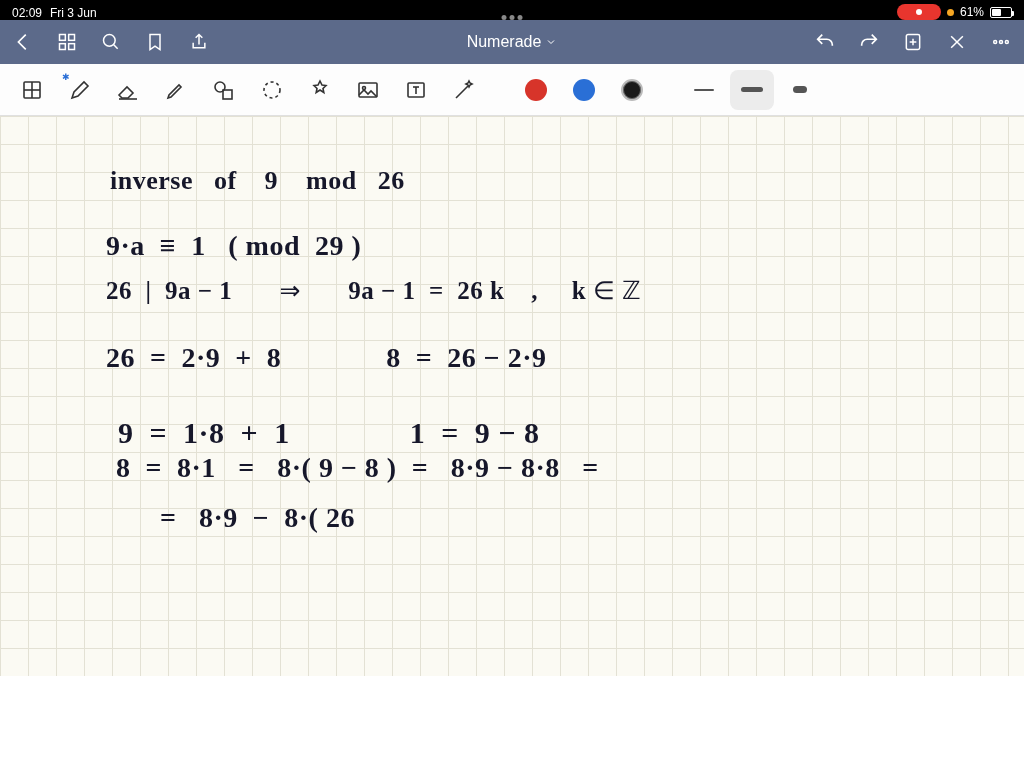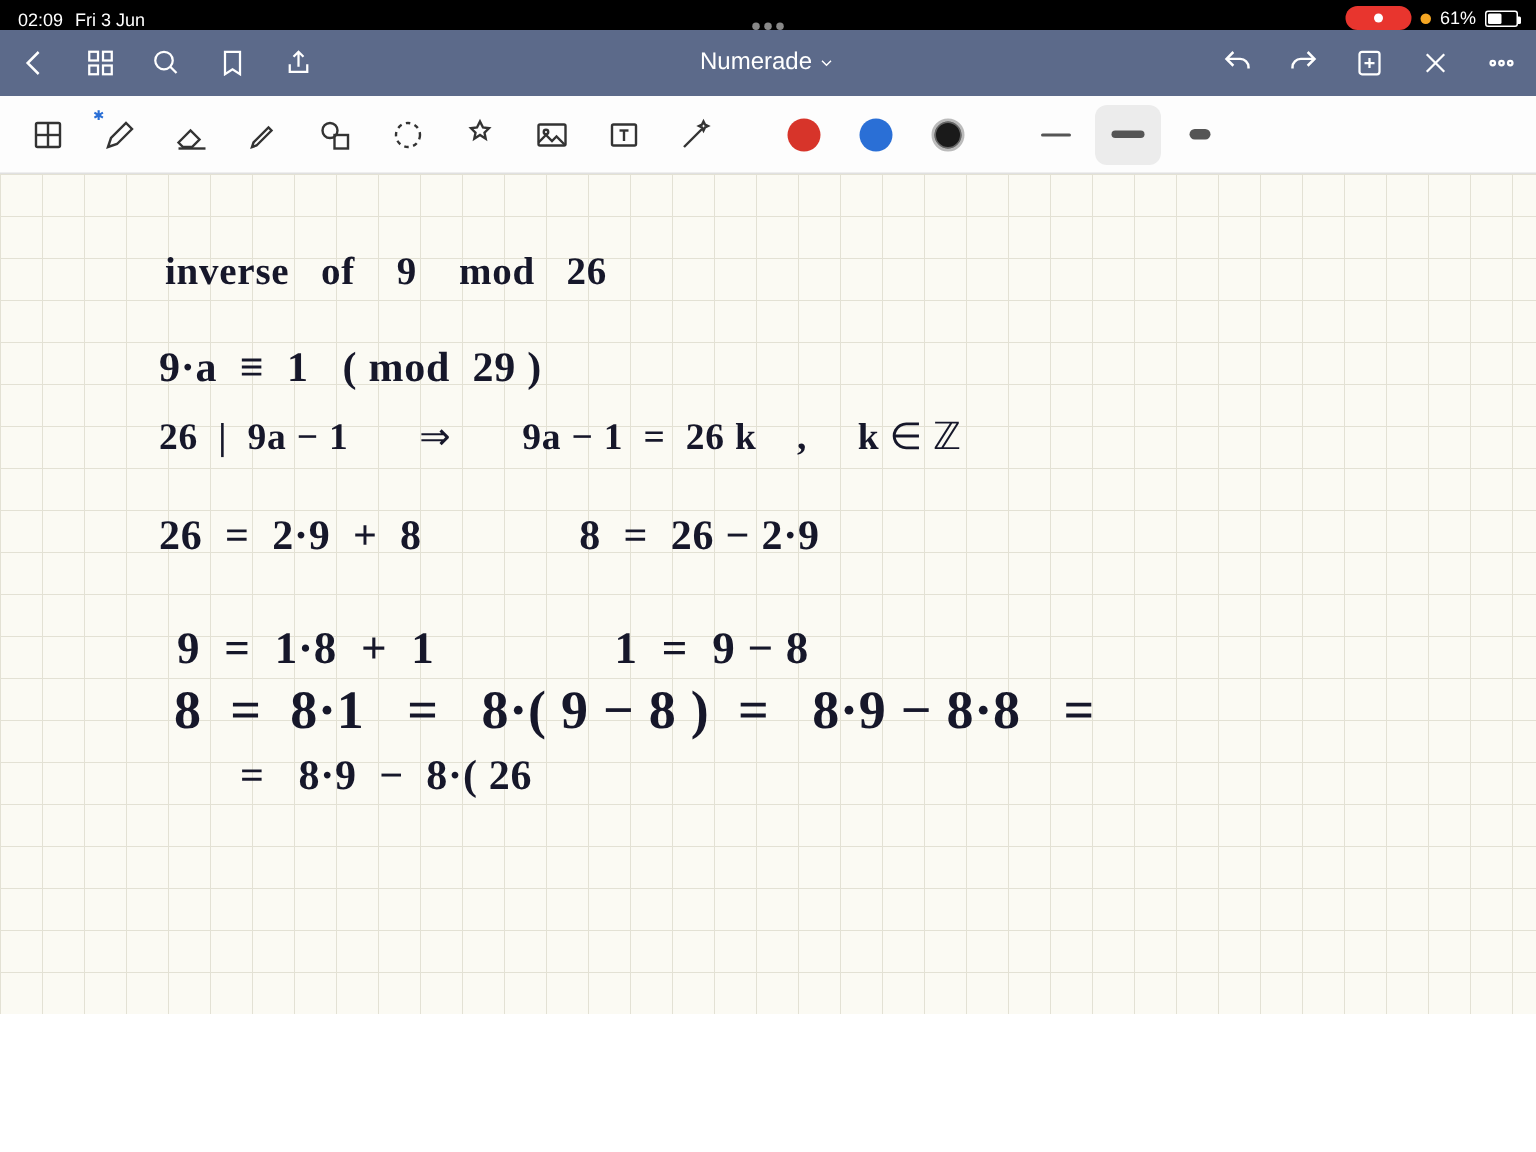--- a/index.html
+++ b/index.html
@@ -89,21 +89,21 @@
     color: #16172a;
     white-space: pre;
     font-weight: 550;
     letter-spacing: 0.5px;
   }
   .l1 { top: 50px; left: 110px; font-size: 26px; }
   .l2 { top: 114px; left: 106px; font-size: 28px; }
   .l3 { top: 160px; left: 106px; font-size: 25px; }
   .l4 { top: 226px; left: 106px; font-size: 28px; font-family: Liberation Serif, serif; }
   .l5 { top: 288px; left: 118px; font-size: 30px; margin-top: 12px; }
-  .l6 { top: 336px; left: 116px; font-size: 36px; }
+  .l6 { top: 336px; left: 116px; font-size: 28px; }
   .l7 { top: 386px; left: 160px; font-size: 28px; text-align: center; }
 </style>
 </head>
 <body>
 
 <div class="status-bar">
   <div class="status-left">
     <span>02:09</span>
     <span>Fri 3 Jun</span>
   </div>

